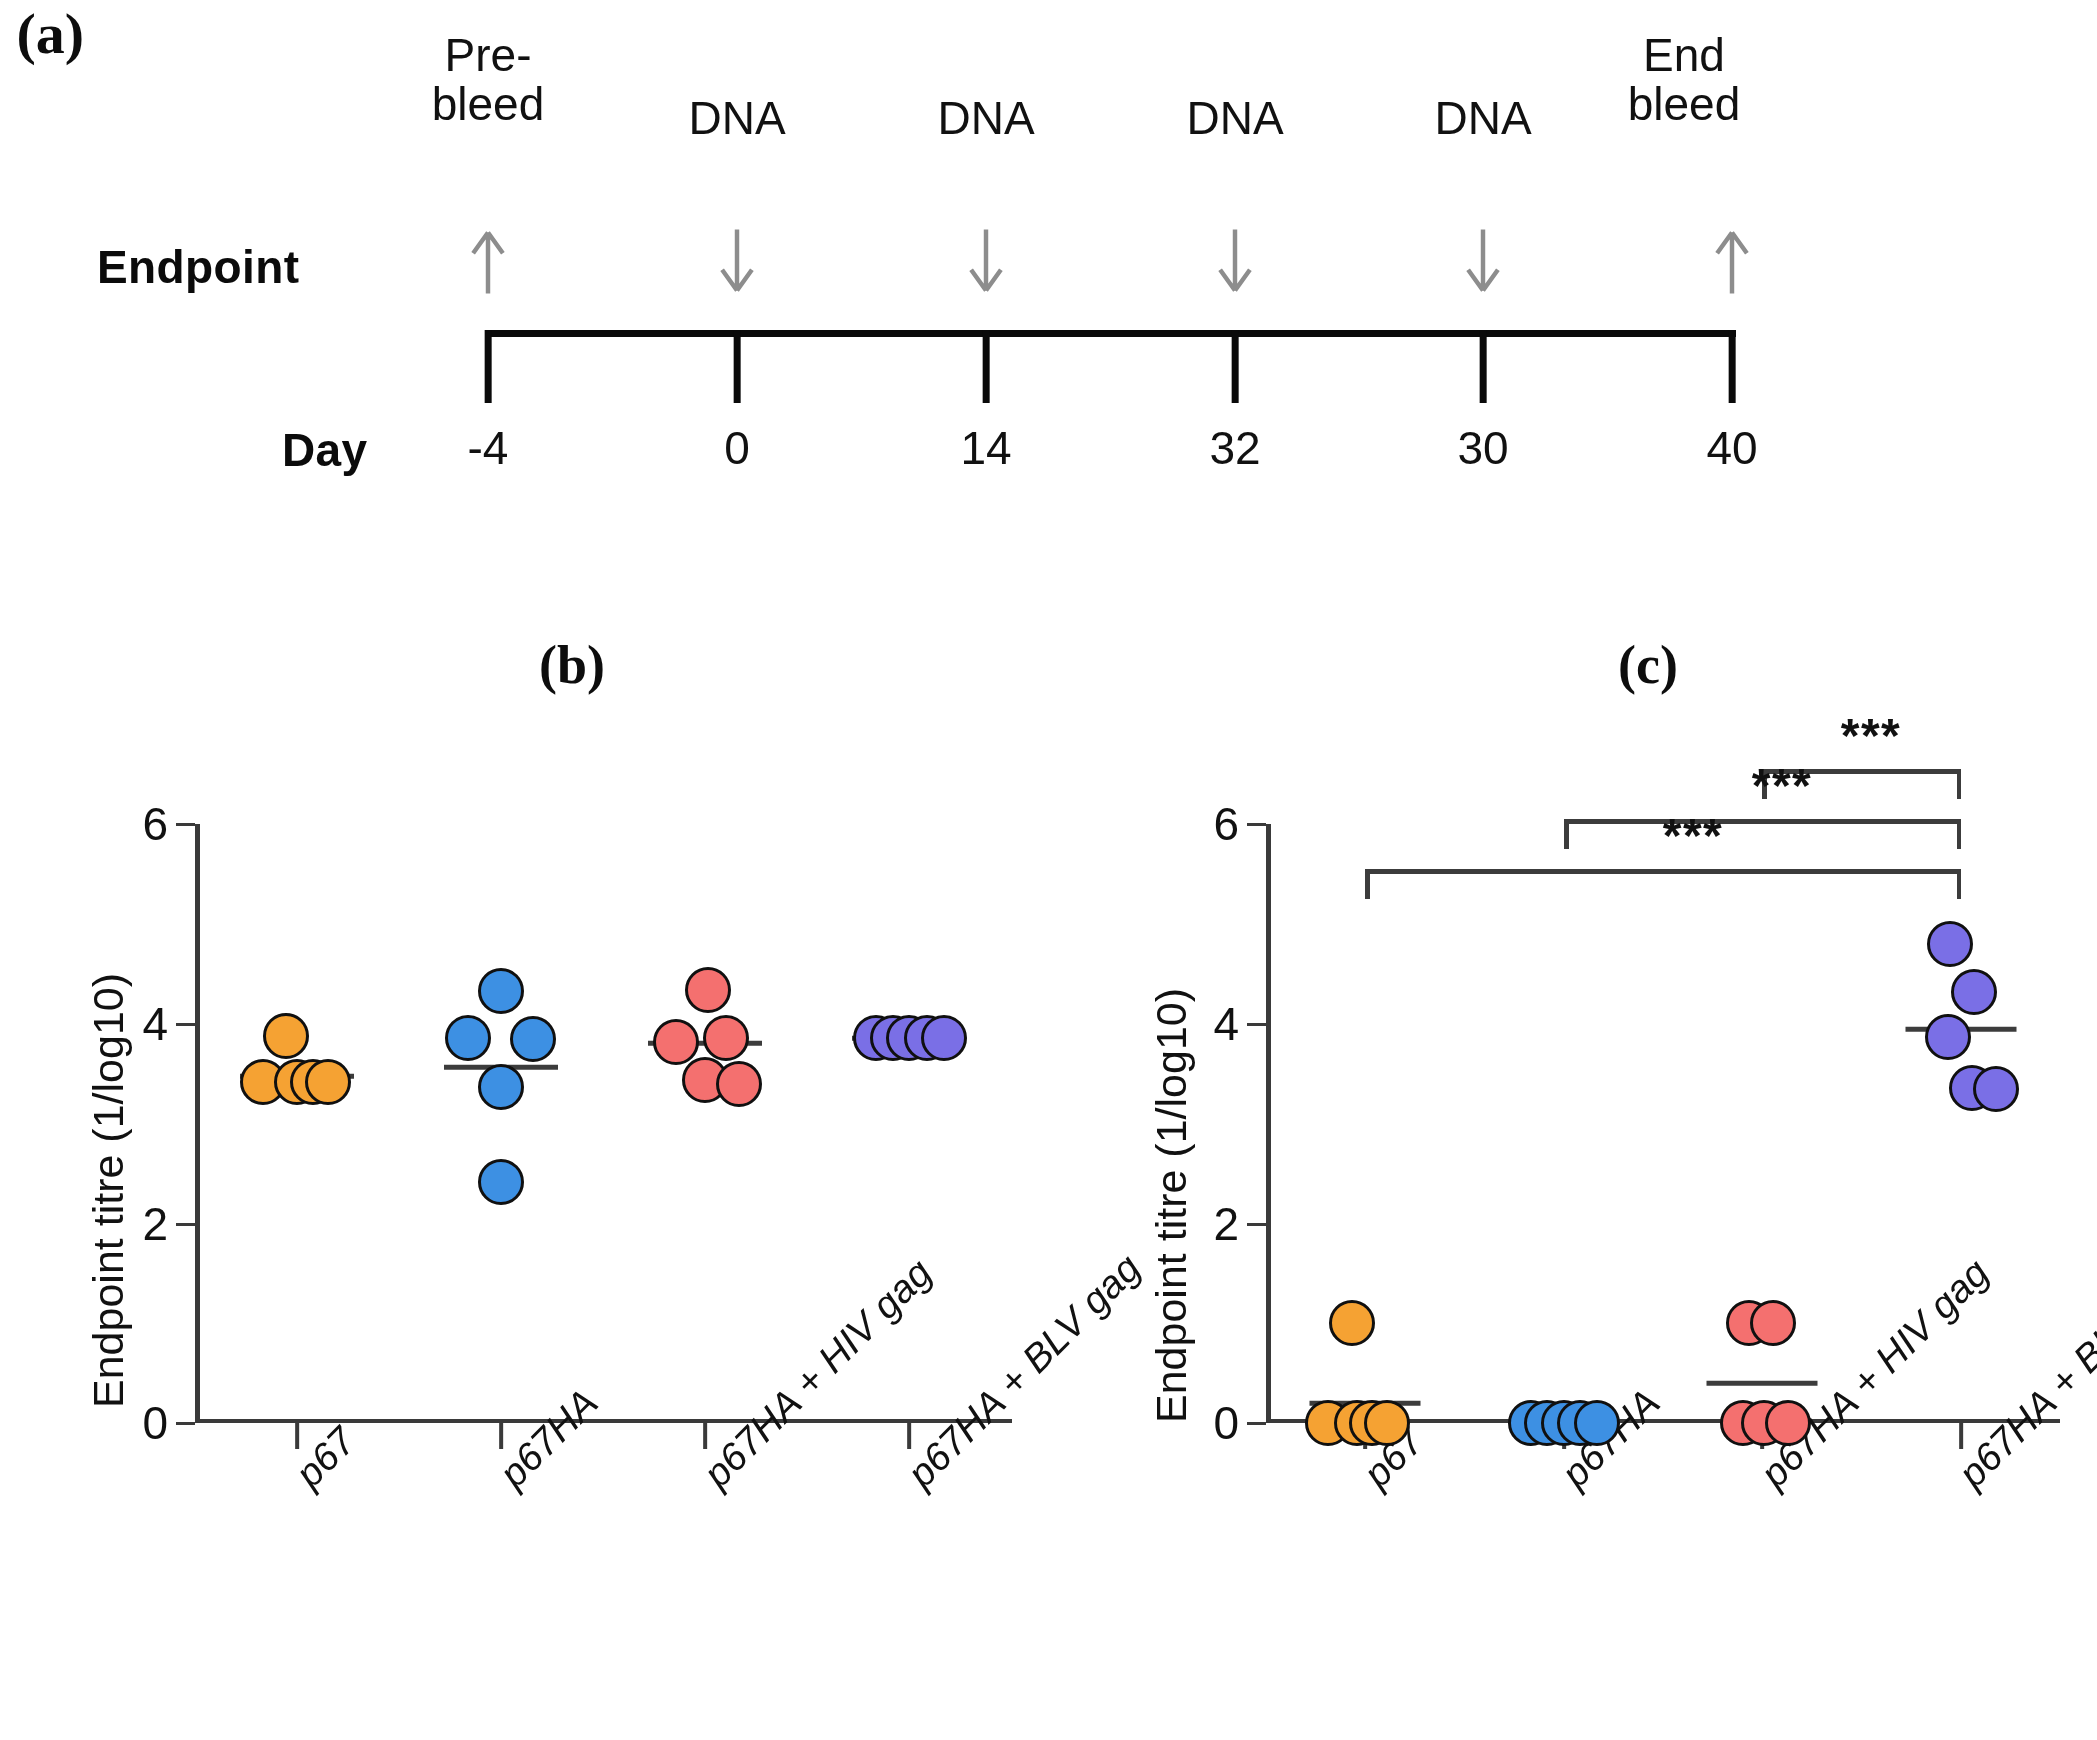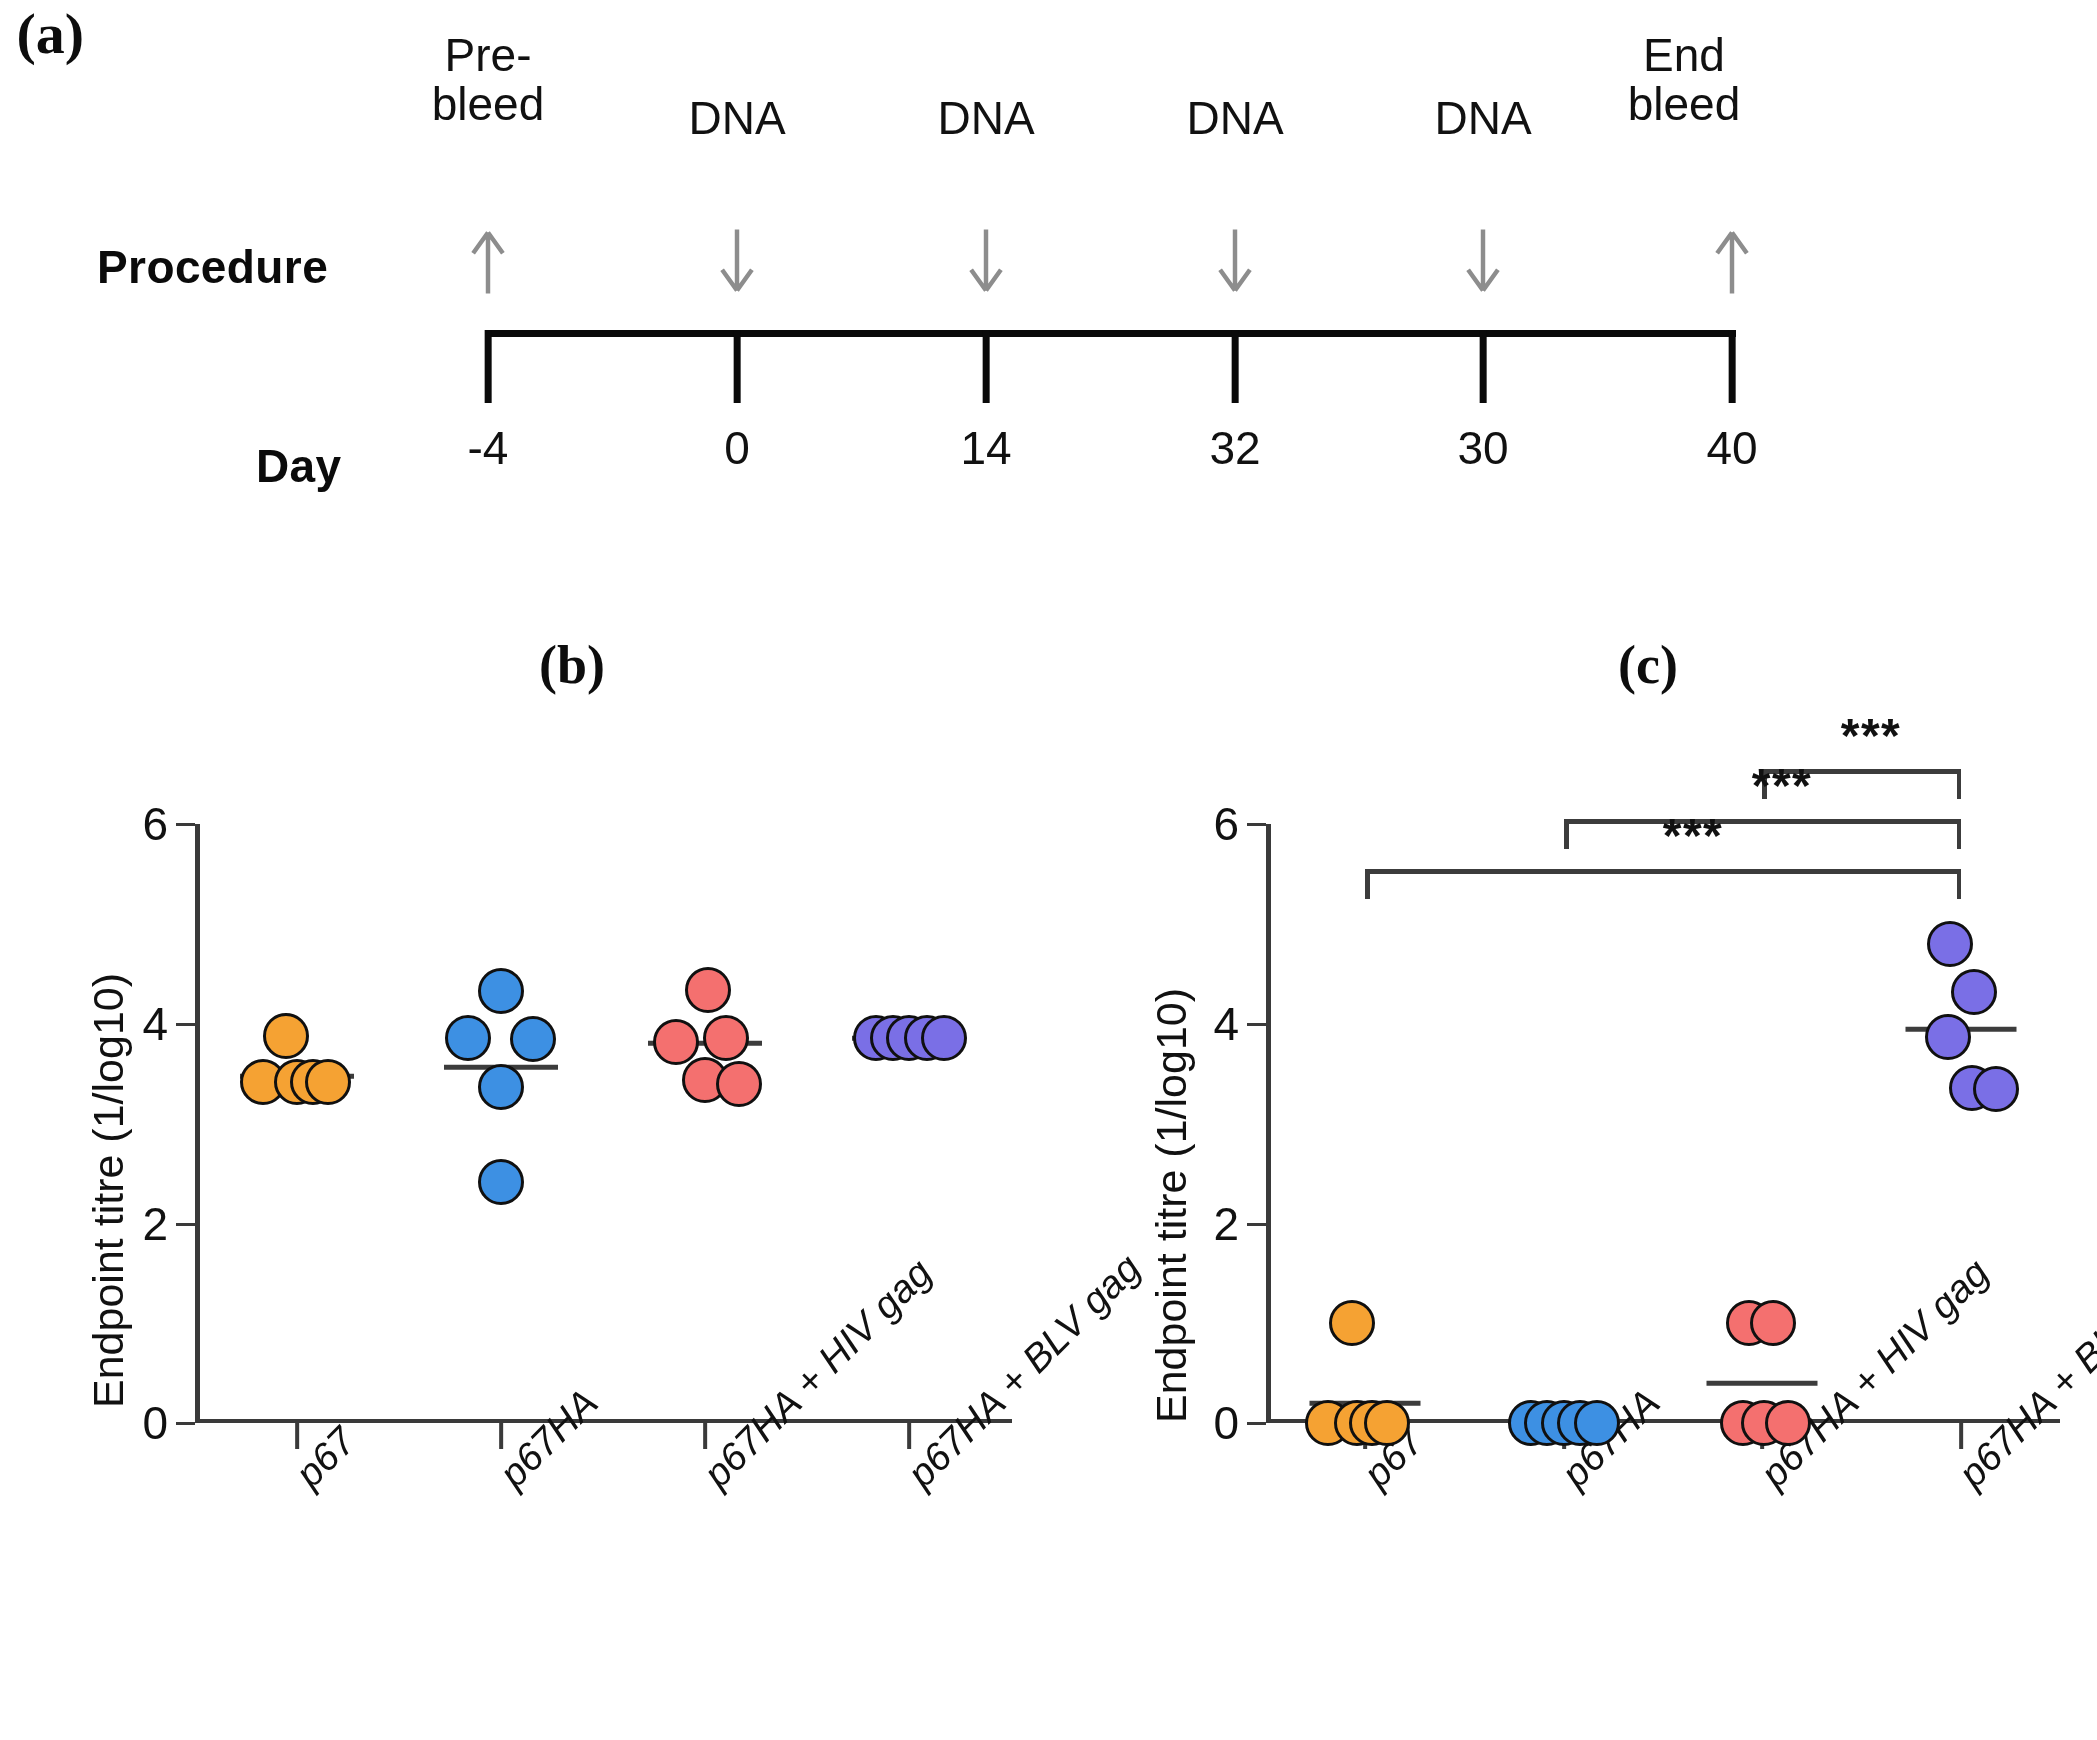--- a/index.html
+++ b/index.html
@@ -17,21 +17,21 @@
   #letter-b{left:539px;top:638px;font-size:54px;}
   #letter-c{left:1618px;top:638px;font-size:54px;}
 
   
   #timeline{position:absolute;left:0;top:0;width:2097px;height:524px;}
   .tl-row-label{
     position:absolute;font-weight:700;font-size:46px;letter-spacing:0.4px;
     color:#0b0b0b;white-space:nowrap;
   }
   #label-procedure{left:97px;top:240px;}
-  #label-day{left:256px;top:423px;margin-top:16px;}
+  #label-day{left:282px;top:423px;}
 
   .tl-event{
     position:absolute;text-align:center;font-size:46px;line-height:1.06;
     color:#111;white-space:pre-line;transform:translateX(-50%);
   }
   .tl-arrow{
     position:absolute;transform:translateX(-50%);
     width:45px;height:67px;
   }
   .tl-arrow svg{display:block;width:45px;height:67px;}
@@ -102,21 +102,21 @@
     position:absolute;font-size:48px;font-weight:700;color:#111;
     letter-spacing:1.5px;transform:translate(-50%,-100%);top:-6px;
   }
 </style>
 </head>
 <body>
 
 <div class="panel-letter" id="letter-a">(a)</div>
 
 <div id="timeline">
-  <div class="tl-row-label" id="label-procedure">Procedure</div>
+  <div class="tl-row-label" id="label-procedure">Endpoint</div>
   <div class="tl-row-label" id="label-day">Day</div>
   <div id="tl-axis"></div>
   <div id="tl-dynamic">
       <div class="tl-event" style="left: 488px; top: 31px; width: 270px; margin-left: 0px;">Pre-
 bleed</div>
       <div class="tl-arrow" style="left: 488px; top: 228px;">
         <svg viewBox="0 0 60 90">
           <path d="M30 88 L30 10 M30 6 L10 34 M30 6 L50 34" stroke="#8d8d8d" stroke-width="6" fill="none" stroke-linecap="butt"></path>
         </svg>
       </div>

